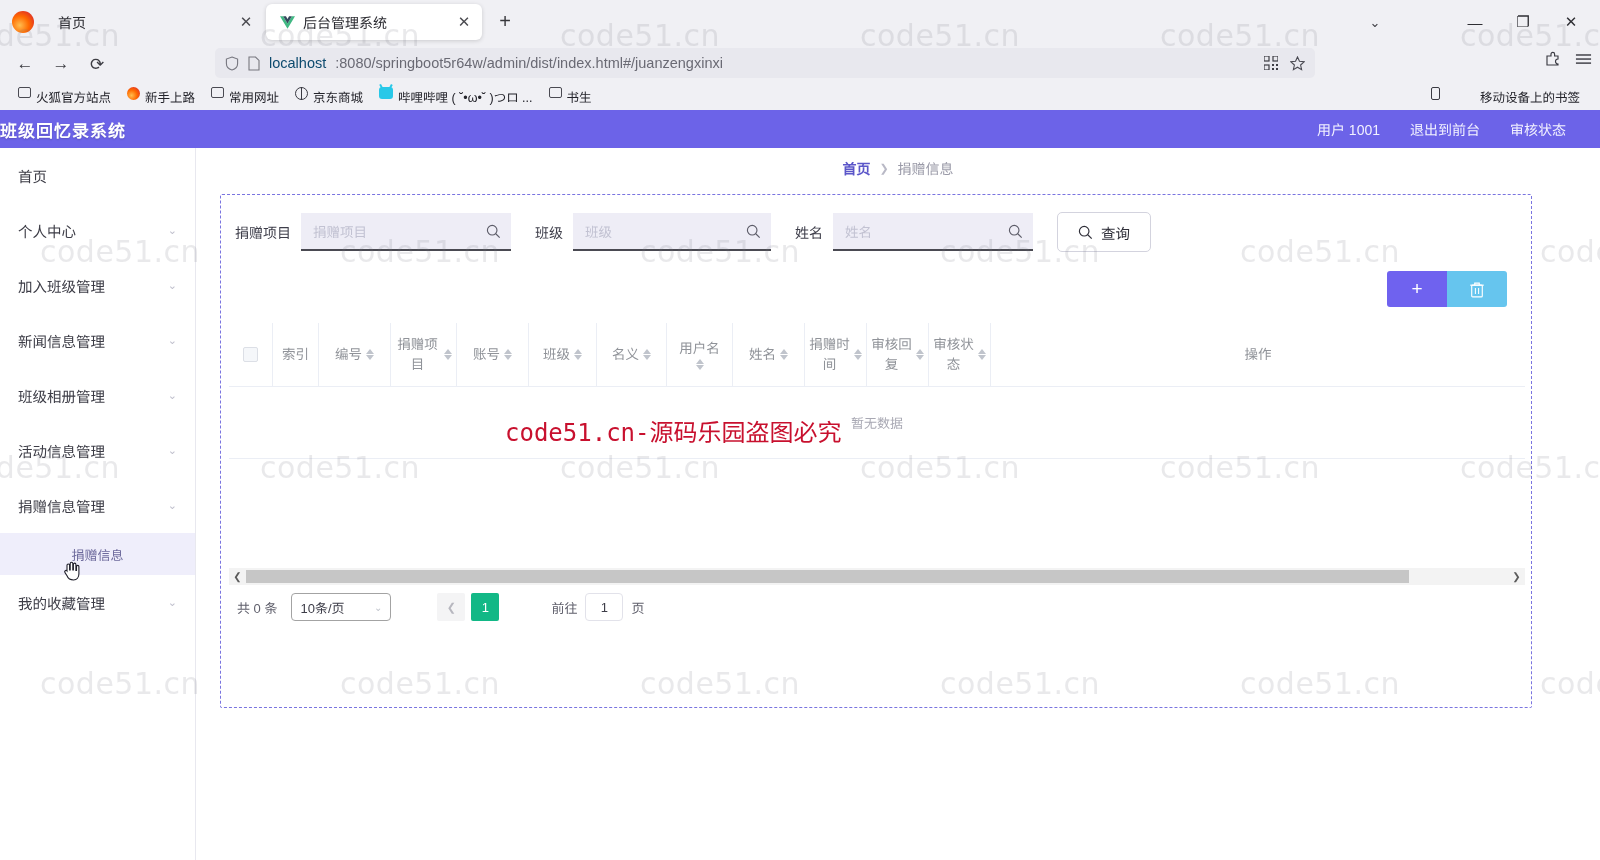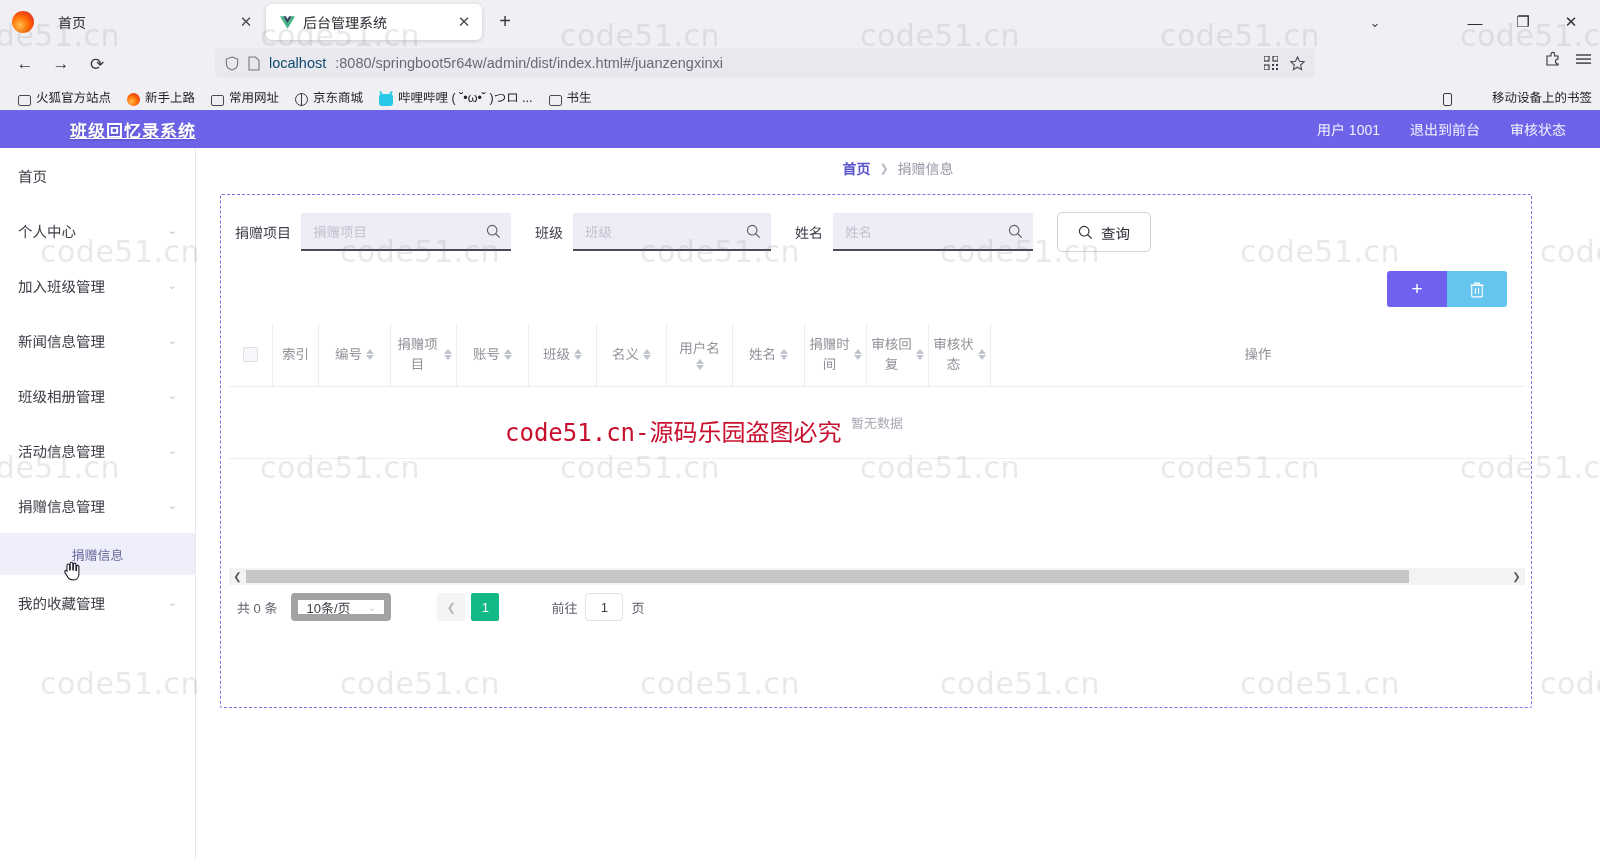--- a/index.html
+++ b/index.html
@@ -74,43 +74,43 @@
     display: flex; align-items: center; gap: 9px; padding: 0 10px;
     font-size: 14.5px; color: #6a6a74;
   }
   .url-strong { color: #0c4a6e; }
   #urlbar .right-ico { margin-left: auto; display:flex; gap: 12px; align-items:center; }
   .tb-right { position:absolute; right: 8px; top: 7px; display:flex; gap: 14px; align-items:center; color:#3a3a40;}
 
   
   #bmrow { position: relative; height: 28px; display:flex; align-items:center; gap: 0px; padding-left: 10px;
            font-size: 12.5px; color: #23232a; }
-  .bm { display:flex; align-items:flex-end; gap: 5px; padding: 3px 8px; border-radius:4px; white-space: nowrap;}
+  .bm { display:flex; align-items:flex-start; gap: 5px; padding: 3px 8px; border-radius:4px; white-space: nowrap;}
   .bm-folder { width:13px; height:11px; border:1.4px solid #4a4a52; border-radius:2px; flex:none;}
   .bm-ff { width:13px; height:13px; border-radius:50%; flex:none;
            background: radial-gradient(circle at 35% 65%, #ffbd4f 0%, #ff6a00 45%, #e63a1e 78%, #a62b1f 100%); }
   .bm-globe { width:13px; height:13px; border:1.3px solid #3a3a42; border-radius:50%; flex:none; position:relative;}
   .bm-globe:after{content:"";position:absolute;left:5px;top:-1px;width:1.3px;height:13px;background:#3a3a42;}
   .bm-bili { width:14px; height:12px; border-radius:3px; background:#28c8e8; flex:none; position:relative; }
   .bm-bili:before,.bm-bili:after{content:"";position:absolute;top:-3px;width:1.6px;height:4px;background:#28c8e8;transform-origin:bottom;}
   .bm-bili:before{left:2px;transform:rotate(-28deg);}
   .bm-bili:after{right:2px;transform:rotate(28deg);}
-  .bm-mobile { margin-left:auto; margin-right: 0; gap: 40px; }
+  .bm-mobile { margin-left:auto; margin-right: 12px; gap: 40px; }
   .bm-phone { width:9px; height:13px; border:1.4px solid #3a3a42; border-radius:2px; flex:none;}
 
   
   #app { position: absolute; left:0; top: 110px; width: 1600px; height: 750px; background:#fff; }
 
   #topbar {
     position: absolute; left:0; top:0; width: 1600px; height: 38px;
     background: #6c63e8; display:flex; align-items:center;
   }
   #brand {
-    width: 196px; text-align:right; color: #fff; font-size: 17px; font-weight: bold;
-    letter-spacing: 1px; text-shadow: 0 1px 2px rgba(0,0,0,.18); text-decoration: underline;
+    width: 196px; text-align:left; color: #fff; font-size: 17px; font-weight: bold;
+    letter-spacing: 1px; text-shadow: 0 1px 2px rgba(0,0,0,.18);
   }
   #topnav { margin-left:auto; display:flex; align-items:center; gap: 30px; padding-right: 34px;
             font-size: 14px; color: #f2f1ff; }
 
   #sidebar { position:absolute; left:0; top:38px; width:196px; height: 712px; background:#fff;
              border-right: 1px solid #e8e8ef; }
   .s-item { height: 55px; display:flex; align-items:center; padding: 0 18px; font-size: 14.5px; color:#3c3c46; }
   .s-item .caret { margin-left:auto; color:#bfbfcc; font-size: 11px; }
   .s-sub { height: 42px; display:flex; align-items:center; justify-content:center;
            background: #efeefb; font-size: 13px; color: #6d6a9c; position: relative; }
@@ -179,21 +179,21 @@
   .sarrow { width: 17px; height: 17px; display:flex; align-items:center; justify-content:center;
             font-size: 10px; color:#5b5b5b; background:#f3f3f3; flex:none; }
   #sthumb { height: 13px; background:#c6c6c6; border-radius: 0; }
   #strack-rest { flex: 1; height: 17px; }
 
   
   #pager { position:absolute; left: 16px; top: 398px; display:flex; align-items:center; gap: 0;
            font-size: 13px; color:#5f5f6b; }
   #total { margin-right: 14px; }
   #pagesize {
-    width: 100px; height: 28px; border: 7px solid #a3a3a3; border-radius: 4px; background:#fff;
+    width: 100px; height: 28px; border: 1px solid #a3a3a3; border-radius: 4px; background:#fff;
     display:flex; align-items:center; padding: 0 8px; font-size: 13px; color:#3d3d48; margin-right: 46px;
   }
   #pagesize .cv { margin-left:auto; color:#c0c4cc; font-size: 10px; }
   .pbtn { width: 28px; height: 28px; display:flex; align-items:center; justify-content:center;
           background:#f4f4f5; color:#b7b7bf; font-size:11px; border-radius:2px; margin-right: 6px;}
   #pnum { width: 28px; height: 28px; display:flex; align-items:center; justify-content:center;
           background:#12b886; color:#fff; border-radius:2px; font-size:13px; margin-right: 52px; }
   #jump { display:flex; align-items:center; gap: 8px; }
   #jumpbox { width: 38px; height: 28px; border:1px solid #e2e2ea; border-radius:4px; background:#fff;
              display:flex; align-items:center; justify-content:center; font-size:13px; color:#3d3d48; }

